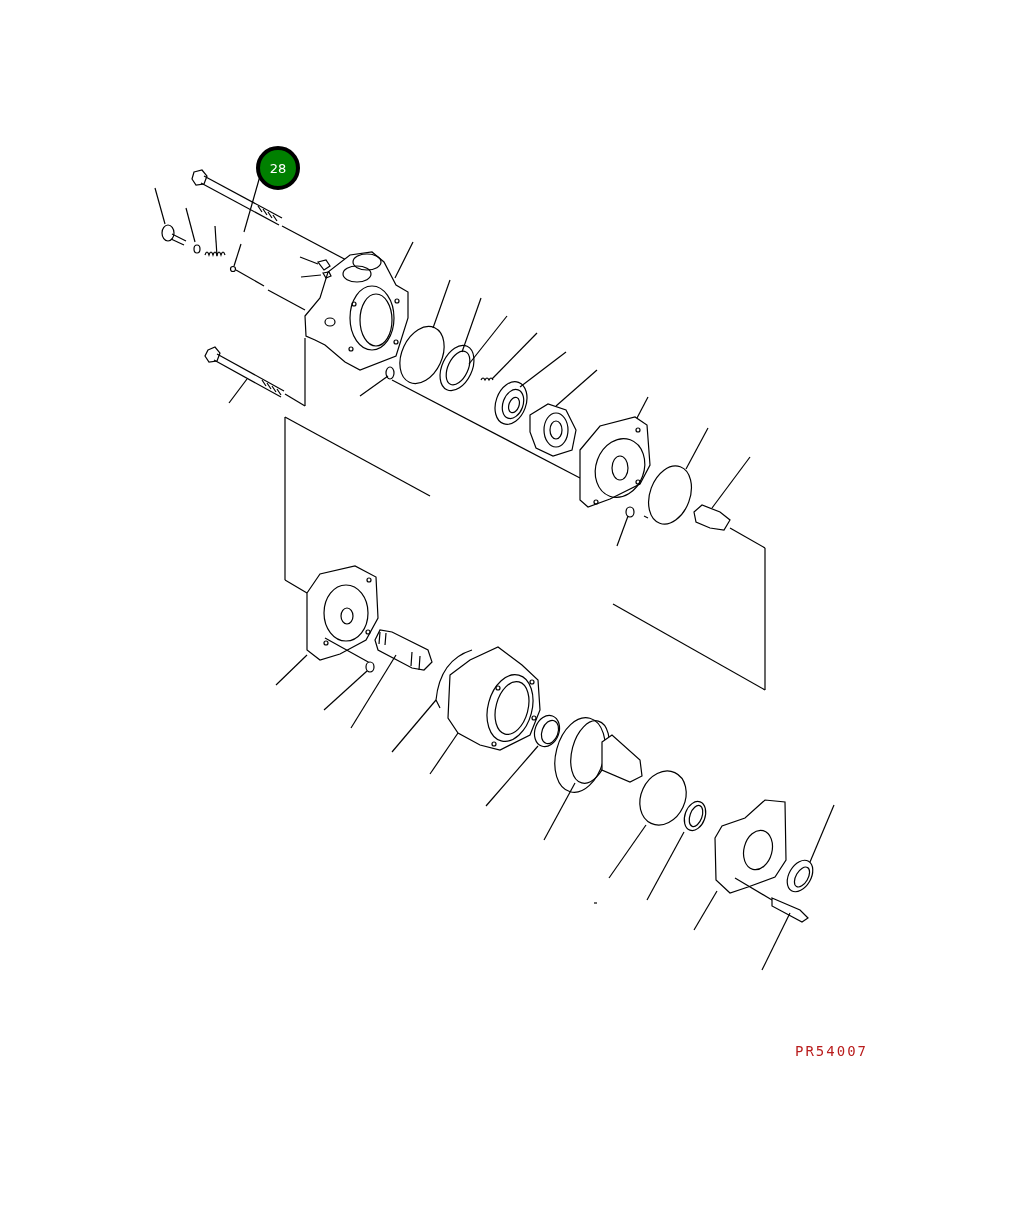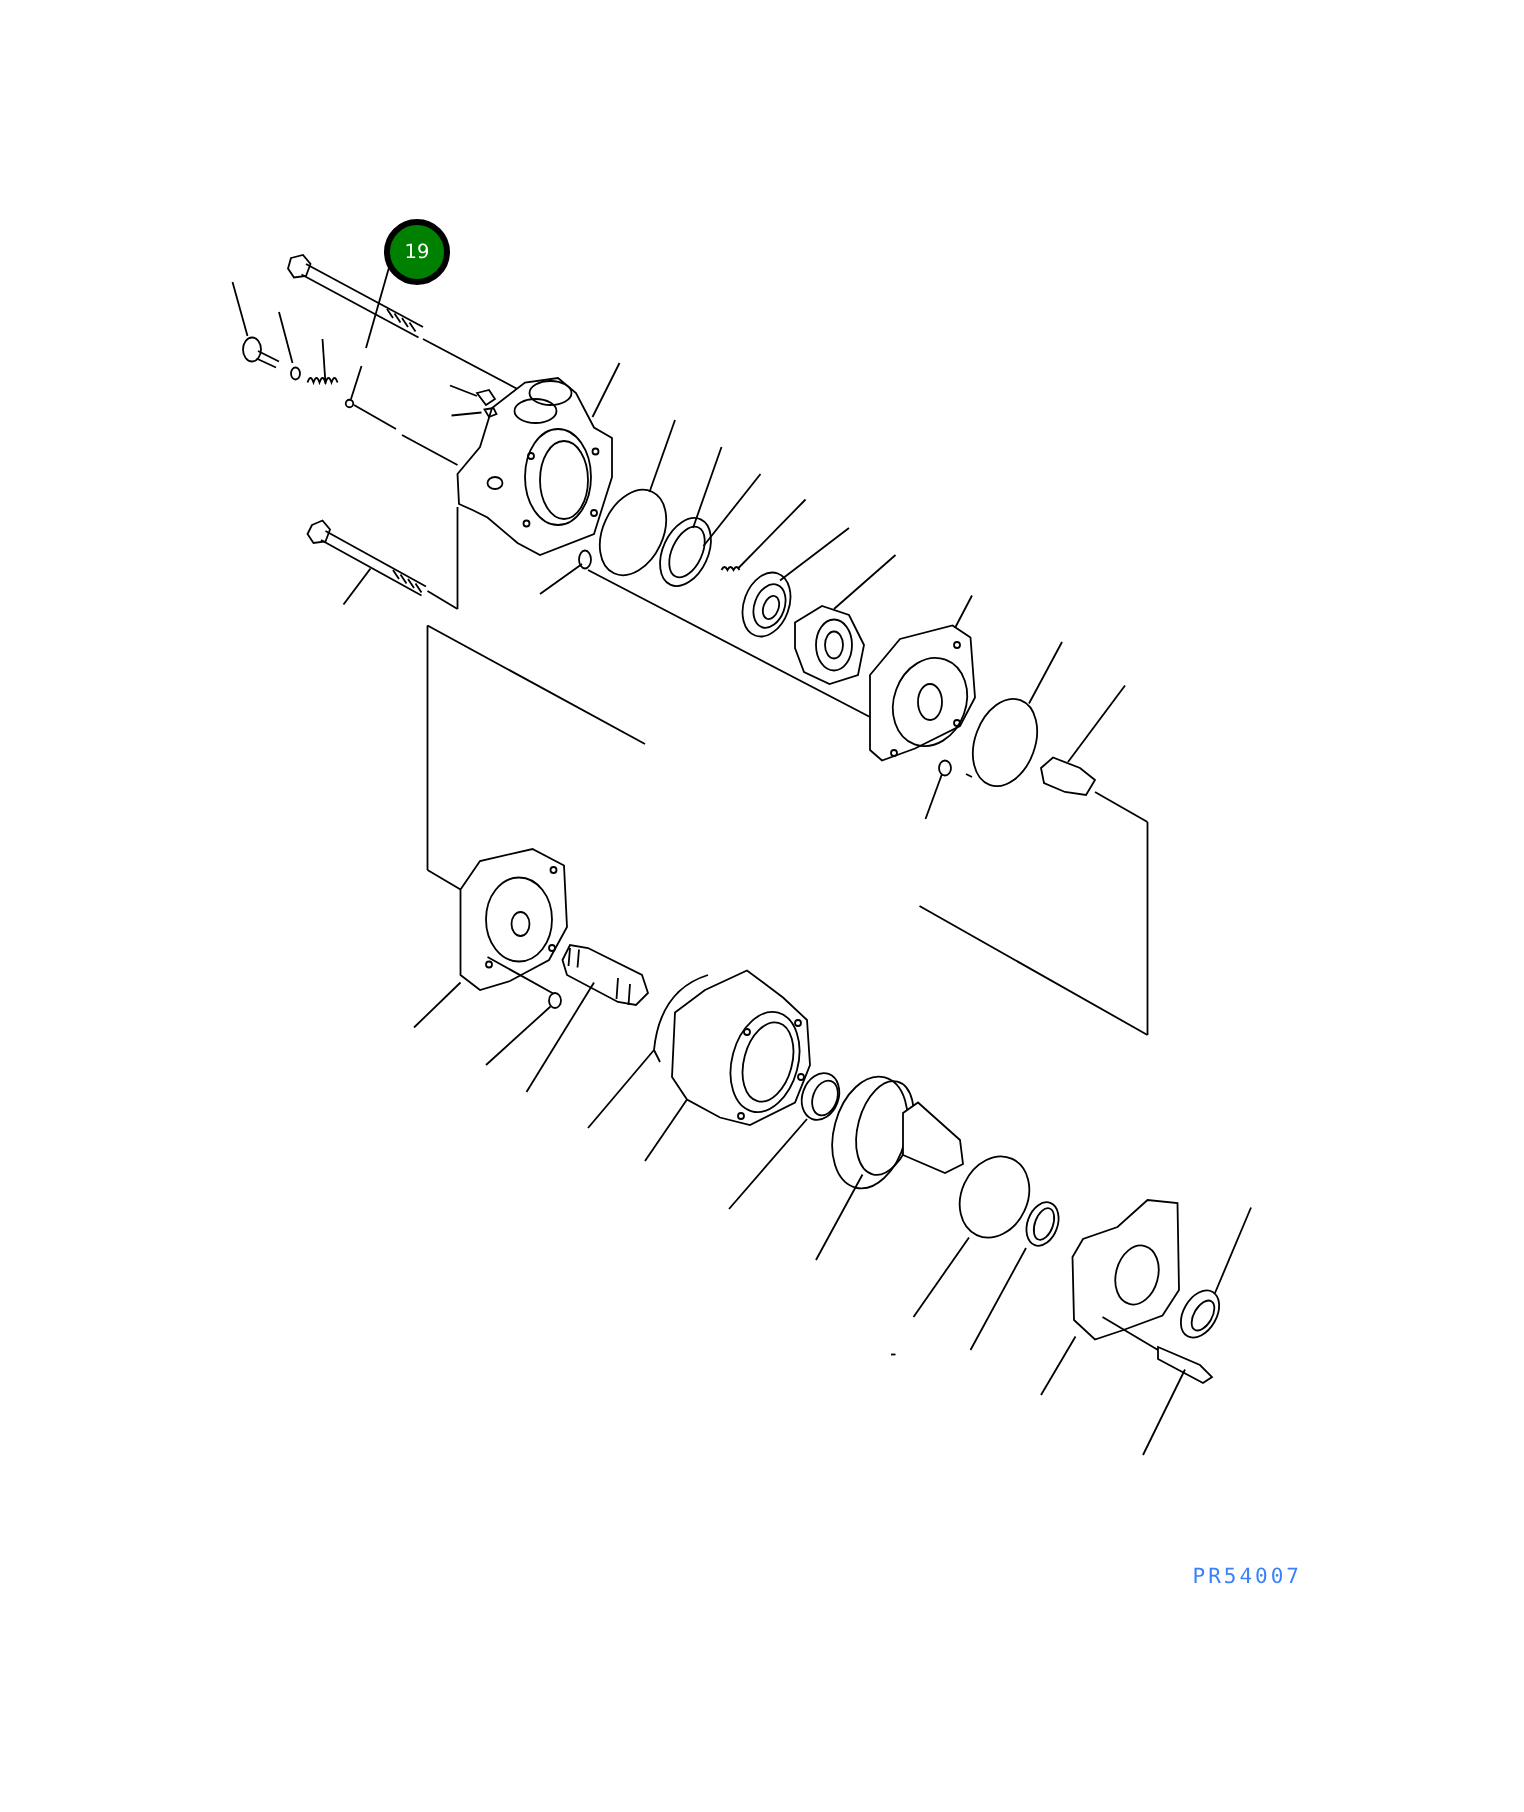--- a/index.html
+++ b/index.html
@@ -4,21 +4,21 @@
 <style>
   html, body { margin: 0; padding: 0; background: #ffffff; }
   body { width: 1016px; height: 1208px; position: relative; overflow: hidden; font-family: "DejaVu Sans", sans-serif; }
   #diagram { position: absolute; left: 0; top: 0; width: 1016px; height: 1208px; }
   .ln { stroke: #000; stroke-width: 1.2; fill: none; }
   .pt { stroke: #000; stroke-width: 1.2; fill: #fff; }
   .callout-badge { position: absolute; left: 256px; top: 146px; width: 44px; height: 44px; border-radius: 50%;
     background: #008000; border: 4px solid #000; box-sizing: border-box; display: flex; align-items: center; justify-content: center;
     color: #ffffff; font-family: "DejaVu Sans", sans-serif; font-size: 13px; cursor: pointer; }
   .drawing-code { position: absolute; left: 795px; top: 1043px; font-family: "DejaVu Sans Mono", monospace; font-size: 14px;
-    letter-spacing: 2px; color: #3b82f6; }
+    letter-spacing: 2px; color: #b91c1c; }
 </style>
 </head>
 <body>
 
 <svg id="diagram" viewBox="0 0 1016 1208" xmlns="http://www.w3.org/2000/svg">
 
   <g>
     <line class="ln" x1="282" y1="226" x2="350" y2="262"></line>
     <line class="ln" x1="236" y1="270" x2="264" y2="286"></line>
     <line class="ln" x1="268" y1="290" x2="305" y2="310"></line>
@@ -208,16 +208,16 @@
   </g>
 
   <g>
     <line class="ln" x1="735" y1="878" x2="772" y2="900"></line>
     <path class="pt" d="M772 898 L800 910 L808 918 L802 922 L772 906 Z"></path>
     <line class="ln" x1="790" y1="913" x2="762" y2="970"></line>
   </g>
 </svg>
 
 <div class="callout-badge">
-  <span>19</span>
+  <span>28</span>
 </div>
 
 <div class="drawing-code">PR54007</div>
 
 </body></html>

